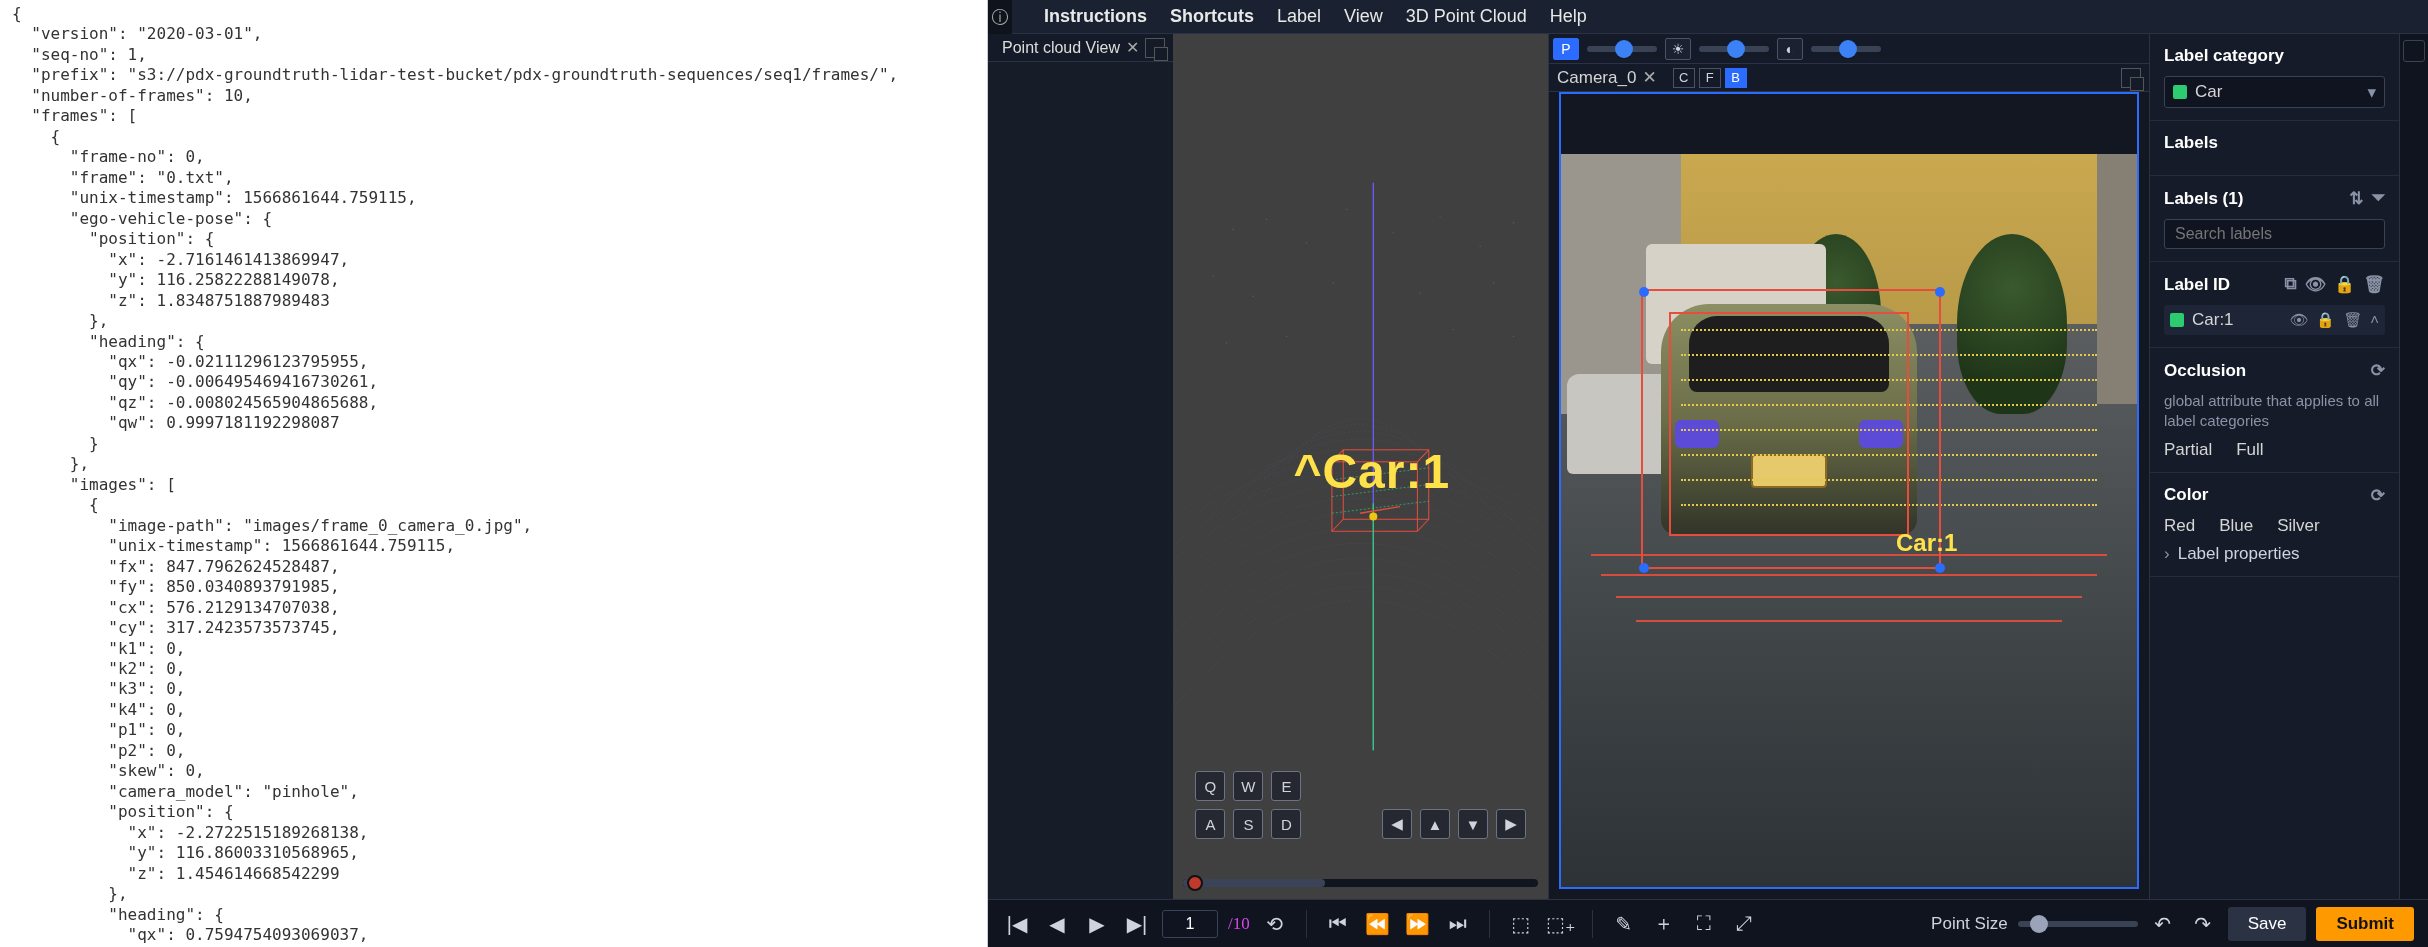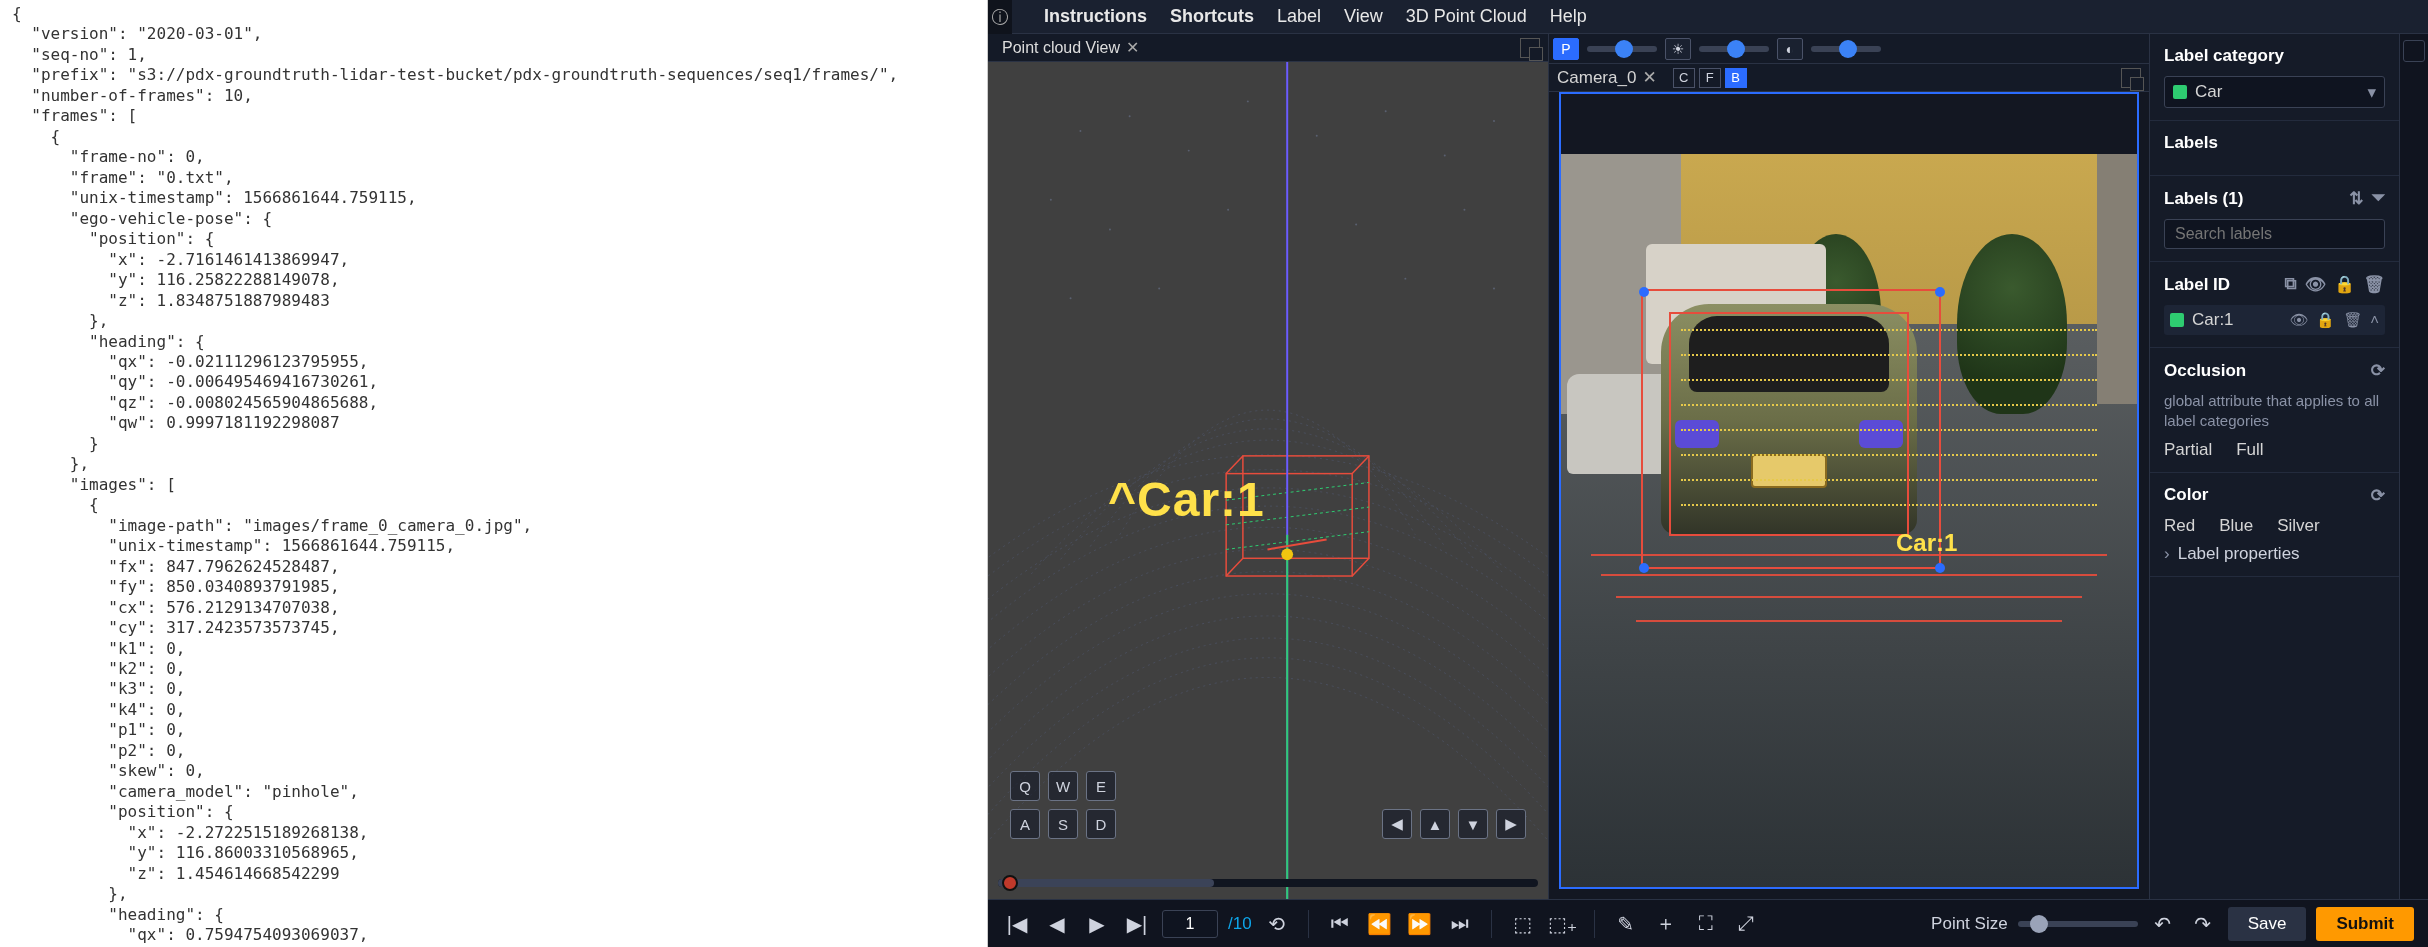--- a/index.html
+++ b/index.html
@@ -12,21 +12,21 @@
 
 .app { flex:1; height:100%; background:#161c28; display:flex; flex-direction:column; color:#d5d5d5; font-size:17px; position:relative; }
 .left-rail { position:absolute; left:0; top:0; width:24px; height:34px; display:flex; align-items:center; justify-content:center; color:#aaa; background:#0f131c; }
 .menubar { height:34px; display:flex; align-items:center; gap:23px; padding-left:56px; background:#1a2130; border-bottom:1px solid #2a3244; }
 .menubar span { font-size:18px; color:#e8e8e8; cursor:pointer; }
 .menubar span.hdr { font-weight:700; }
 
 .workspace { flex:1; display:flex; min-height:0; }
 
 
-.pc-col { width:561px; display:flex; flex-direction:column; border-right:1px solid #2a3244; }
+.pc-col { width:561px; display:flex; border-right:1px solid #2a3244; }
 .tabstrip { height:28px; display:flex; align-items:center; padding:0 8px; background:#141a27; border-bottom:1px solid #2a3244; }
 .tab { display:flex; align-items:center; gap:6px; font-size:16px; color:#ddd; padding:2px 6px; }
 .tab .x { cursor:pointer; color:#aaa; }
 .popbtn { width:20px; height:20px; border:1px solid #555; margin-left:auto; cursor:pointer; position:relative; }
 .popbtn::after { content:""; position:absolute; right:-4px; bottom:-4px; width:12px; height:12px; border:1px solid #555; background:#141a27; }
 
 .pc-view { flex:1; position:relative; background:#404040; overflow:hidden; }
 .pc-view svg { position:absolute; inset:0; width:100%; height:100%; }
 .pc-label { position:absolute; left:120px; top:410px; font-size:48px; font-weight:700; color:#ffe14a; letter-spacing:1px; }
 .keyhints { position:absolute; left:22px; bottom:60px; display:flex; flex-direction:column; gap:8px; }
@@ -90,21 +90,21 @@
 .proprow { display:flex; align-items:center; gap:8px; font-size:17px; color:#cfd3de; margin-top:8px; cursor:pointer; }
 .proprow::before { content:"›"; color:#8a92a6; }
 
 .siderail { width:28px; background:#10141f; display:flex; flex-direction:column; align-items:center; padding-top:6px; }
 .siderail .btn { width:22px; height:22px; border:1px solid #3a4255; border-radius:3px; cursor:pointer; }
 
 
 .bottombar { height:48px; background:#10141f; border-top:1px solid #2a3244; display:flex; align-items:center; padding:0 14px; gap:10px; }
 .bb-ic { width:30px; height:30px; display:flex; align-items:center; justify-content:center; color:#cfd3de; cursor:pointer; font-size:20px; border-radius:3px; }
 .frameinput { width:56px; height:28px; background:#0f1420; border:1px solid #3a4255; color:#fff; text-align:center; font-size:16px; border-radius:3px; }
-.frametot { color:#0ea5e9; }
+.frametot { color:#d946ef;font-family:Liberation Serif, serif; }
 .sep { width:1px; height:28px; background:#2a3244; margin:0 6px; }
 .spacer { flex:1; }
 .ps-label { color:#cfd3de; font-size:17px; margin-left:12px; }
 .ps-slider { width:120px; height:6px; background:#3a4255; border-radius:3px; position:relative; }
 .ps-slider::after { content:""; position:absolute; left:12px; top:-6px; width:18px; height:18px; border-radius:50%; background:#9aa3b8; }
 .btn-save { height:34px; padding:0 20px; background:#2a3244; color:#fff; border:none; border-radius:3px; font-size:17px; cursor:pointer; }
 .btn-submit { height:34px; padding:0 20px; background:#ff9900; color:#111; border:none; border-radius:3px; font-size:17px; font-weight:700; cursor:pointer; }
 
 svg .axis-x { stroke:#e74c3c; stroke-width:2; }
 svg .axis-y { stroke:#2ecc71; stroke-width:2; }

